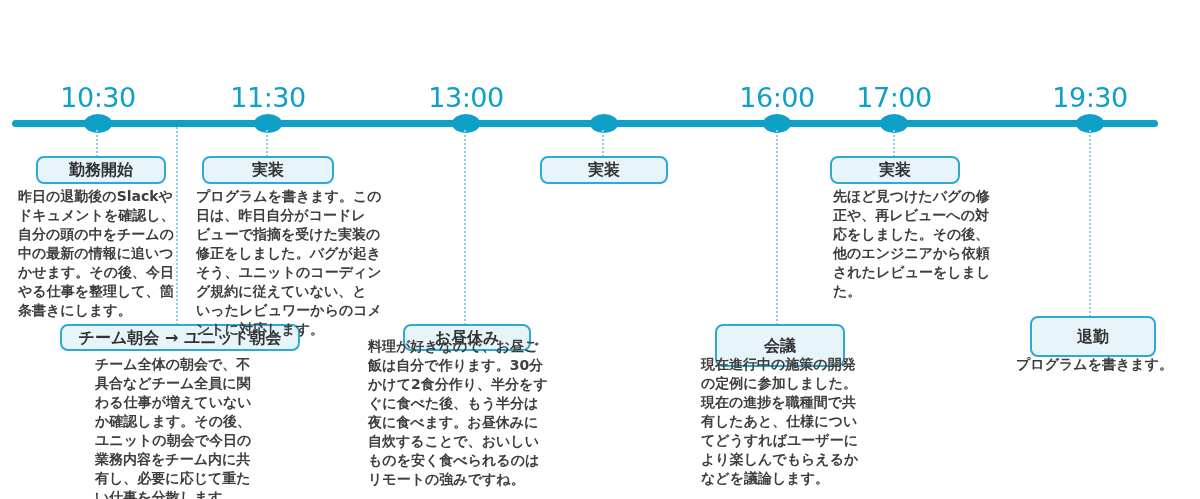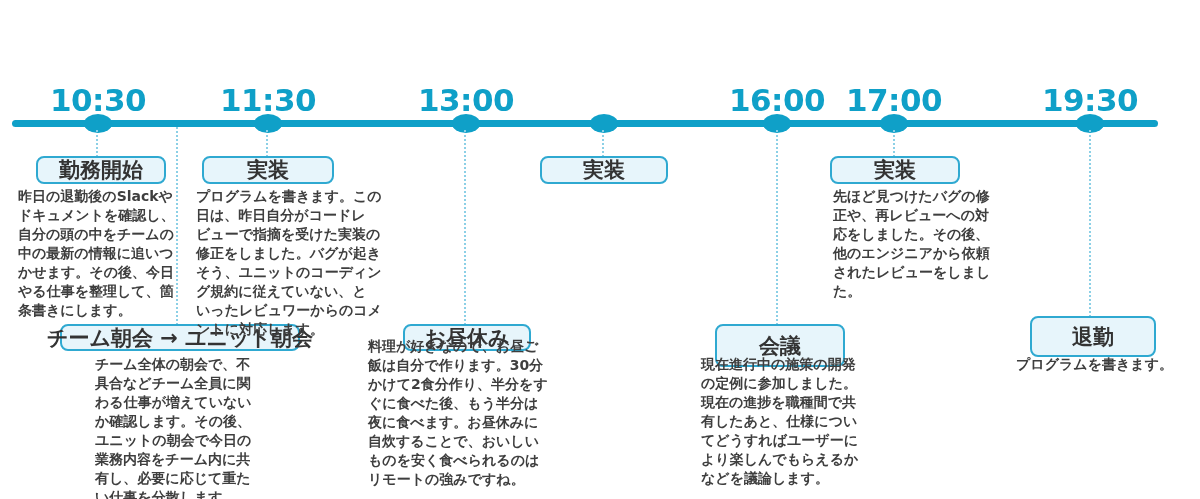--- a/index.html
+++ b/index.html
@@ -2,39 +2,39 @@
 <html style="--accent: #0FA0C8; --connector: #8CD0E6; --tag-border: #2FA9D1; --tag-bg: #E7F5FB; --tag-text: #333333; --body-text: #3E3E3E;"><head>
 <meta charset="utf-8">
 <style>
   html,body{margin:0;padding:0;background:#ffffff;}
   .canvas{
     position:relative;width:1200px;height:499px;background:#ffffff;
     font-family:"DejaVu Sans", sans-serif;overflow:hidden;
   }
   .time{
     position:absolute;top:82px;width:120px;text-align:center;
-    font-size:31px;font-weight:bold;color:var(--accent);
+    font-size:27px;font-weight:normal;color:var(--accent);
     letter-spacing:-0.5px;
   }
   .bar{
     position:absolute;left:12px;top:120px;width:1146px;height:7px;
     background:var(--accent);border-radius:4px;
   }
   .dot{
     position:absolute;width:28px;height:19px;border-radius:50%;
     background:var(--accent);top:114px;
   }
   .conn{
     position:absolute;width:0;border-left:2px dotted var(--connector);
   }
   .tag{
     position:absolute;height:28px;box-sizing:border-box;
     border:2px solid var(--tag-border);background:var(--tag-bg);
     border-radius:8px;color:var(--tag-text);
-    font-weight:bold;font-size:21px;line-height:24px;
+    font-weight:bold;font-size:16px;line-height:24px;
     display:flex;align-items:center;justify-content:center;
     white-space:nowrap;
   }
   .body{
     position:absolute;font-size:14px;line-height:19px;
     font-weight:bold;color:var(--body-text);white-space:pre-line;
   }
 </style>
 </head>
 <body>

